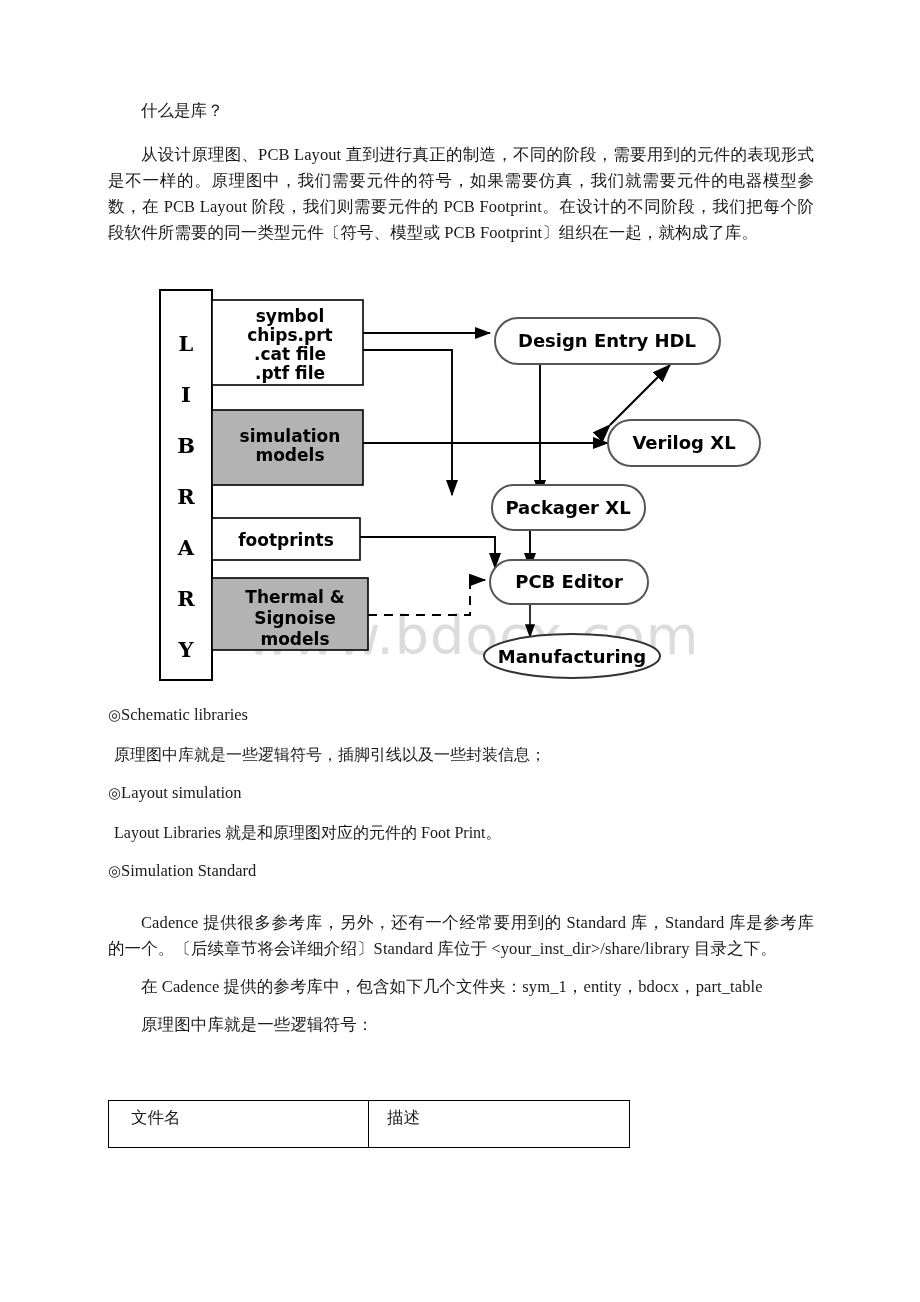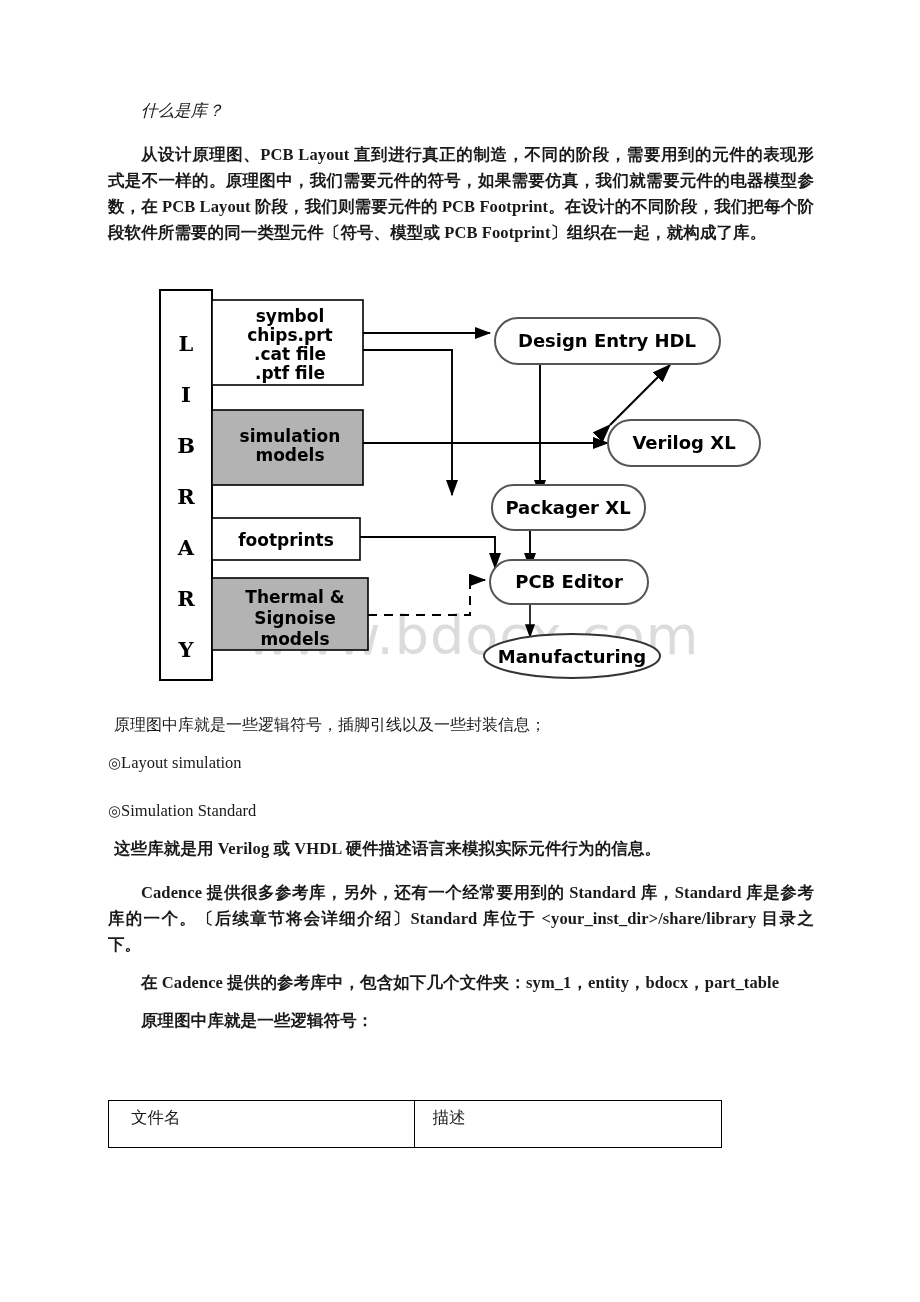--- a/index.html
+++ b/index.html
@@ -28,31 +28,29 @@
     left: 108px;
     top: 98px;
     width: 706px;
   }
   .para {
     font-size: 16.5px;
     line-height: 26px;
     text-align: justify;
     margin: 0 0 4px 0;
     letter-spacing: 0.1px;
-    font-weight: bold;
   }
   .para.indent {
     text-indent: 2em;
   }
   .heading-q {
     font-size: 16.5px;
     line-height: 26px;
     margin: 0 0 18px 0;
     text-indent: 2em;
-    font-style: italic;
   }
   .spacer-14 { height: 14px; }
   .spacer-10 { height: 10px; }
   .spacer-8  { height: 8px; }
 
   .bullet-line {
     font-size: 16.5px;
     line-height: 30px;
     margin: 0;
   }
@@ -87,21 +85,21 @@
     z-index: 0;
     user-select: none;
   }
   .diagram-layer { position: relative; z-index: 2; }
 
   
   .doc-table {
     position: absolute;
     left: 108px;
     top: 1100px;
-    width: 614px;
+    width: 522px;
     border-collapse: collapse;
   }
   .doc-table td {
     border: 1px solid #000000;
     height: 38px;
     padding: 4px 10px 4px 22px;
     font-size: 16.5px;
     vertical-align: top;
     line-height: 26px;
   }
@@ -206,35 +204,38 @@
         <text x="544" y="164">Verilog XL</text>
         <text x="428" y="229">Packager XL</text>
         <text x="429" y="303">PCB Editor</text>
         <text x="432" y="378">Manufacturing</text>
       </g>
     </svg>
   </div>
 
   <div class="doc-body" style="top:700px;">
 
+    <p class="bullet-line">
+      <span class="glyph">◎</span><span>Schematic libraries</span>
+    </p>
     <div class="spacer-10"></div>
     <p class="sub-line">原理图中库就是一些逻辑符号，插脚引线以及一些封装信息；</p>
     <div class="spacer-8"></div>
 
     <p class="bullet-line">
       <span class="glyph">◎</span><span>Layout simulation</span>
     </p>
     <div class="spacer-10"></div>
+    <p class="sub-line">Layout Libraries 就是和原理图对应的元件的 Foot Print。</p>
     <div class="spacer-8"></div>
 
     <p class="bullet-line">
       <span class="glyph">◎</span><span>Simulation Standard</span>
     </p>
     <div class="spacer-10"></div>
-    <p class="para" style="margin-left:6px;">这些库就是用 Verilog 或 VHDL 硬件描述语言来模拟实际元件行为的信息。</p>
     <div class="spacer-14"></div>
 
     <p class="para indent">Cadence 提供很多参考库，另外，还有一个经常要用到的 Standard 库，Standard 库是参考库的一个。〔后续章节将会详细介绍〕Standard 库位于 &lt;your_inst_dir&gt;/share/library 目录之下。</p>
     <div class="spacer-8"></div>
 
     <p class="para indent">在 Cadence 提供的参考库中，包含如下几个文件夹：sym_1，entity，bdocx，part_table</p>
     <div class="spacer-8"></div>
 
     <p class="para indent">原理图中库就是一些逻辑符号：</p>
   </div>

